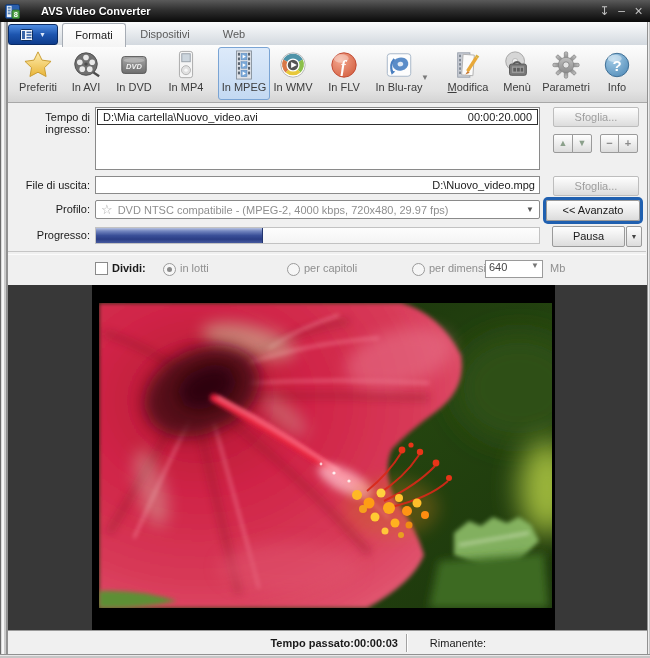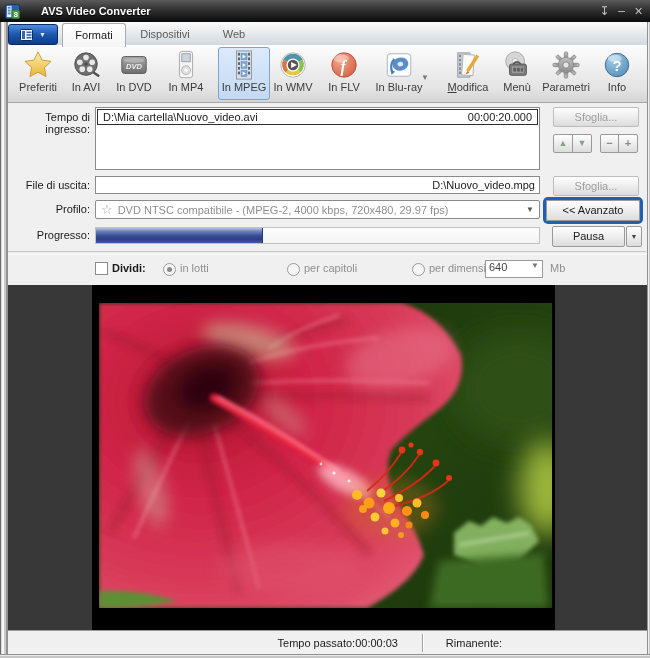--- a/index.html
+++ b/index.html
@@ -61,21 +61,21 @@
             display:flex;padding:0 3px;color:#444;}
   .combo640 .carr{margin-left:auto;font-size:8px;color:#777;}
   
   .side-l{position:absolute;left:8px;top:285px;width:84px;height:345px;background:#383838;}
   .center-black{position:absolute;left:92px;top:285px;width:463px;height:345px;background:#000;}
   .side-r{position:absolute;left:555px;top:285px;width:92px;height:345px;background:#383838;}
   .video{position:absolute;left:99px;top:303px;width:453px;height:305px;}
   
   .statusbar{position:absolute;left:8px;right:3px;top:630px;height:24px;background:#f0f0f0;
              border-top:1px solid #9a9a9a;display:flex;align-items:center;}
-  .statusbar .cell1{width:390px;text-align:right;padding-right:24px;}
+  .statusbar .cell1{width:390px;text-align:right;padding-right:8px;font-weight:bold;}
   .statusbar .cell2{width:102px;text-align:center;border-left:1px solid #a2a2a2;box-shadow:inset 1px 0 0 #fff;height:18px;line-height:18px;}
   .statusbar .cell3{flex:1;text-align:center;border-left:1px solid #a2a2a2;box-shadow:inset 1px 0 0 #fff;height:18px;line-height:18px;}
   
   .edge-l{position:absolute;left:0;top:22px;bottom:0;width:8px;
           background:linear-gradient(90deg,#6a6a6a 0 1px,#dadada 1px 2px,#f7f7f7 2px 4px,#cbcbcb 4px 6px,#919191 6px 8px);}
   .edge-r{position:absolute;right:0;top:22px;bottom:0;width:3px;
           background:linear-gradient(90deg,#919191 0 1px,#ececec 1px 2px,#c6c6c6 2px 3px);}
   .edge-b{position:absolute;left:0;right:0;bottom:0;height:4px;
           background:linear-gradient(#919191 0 1px,#e8e8e8 1px 2px,#c6c6c6 2px 4px);}
 </style>

